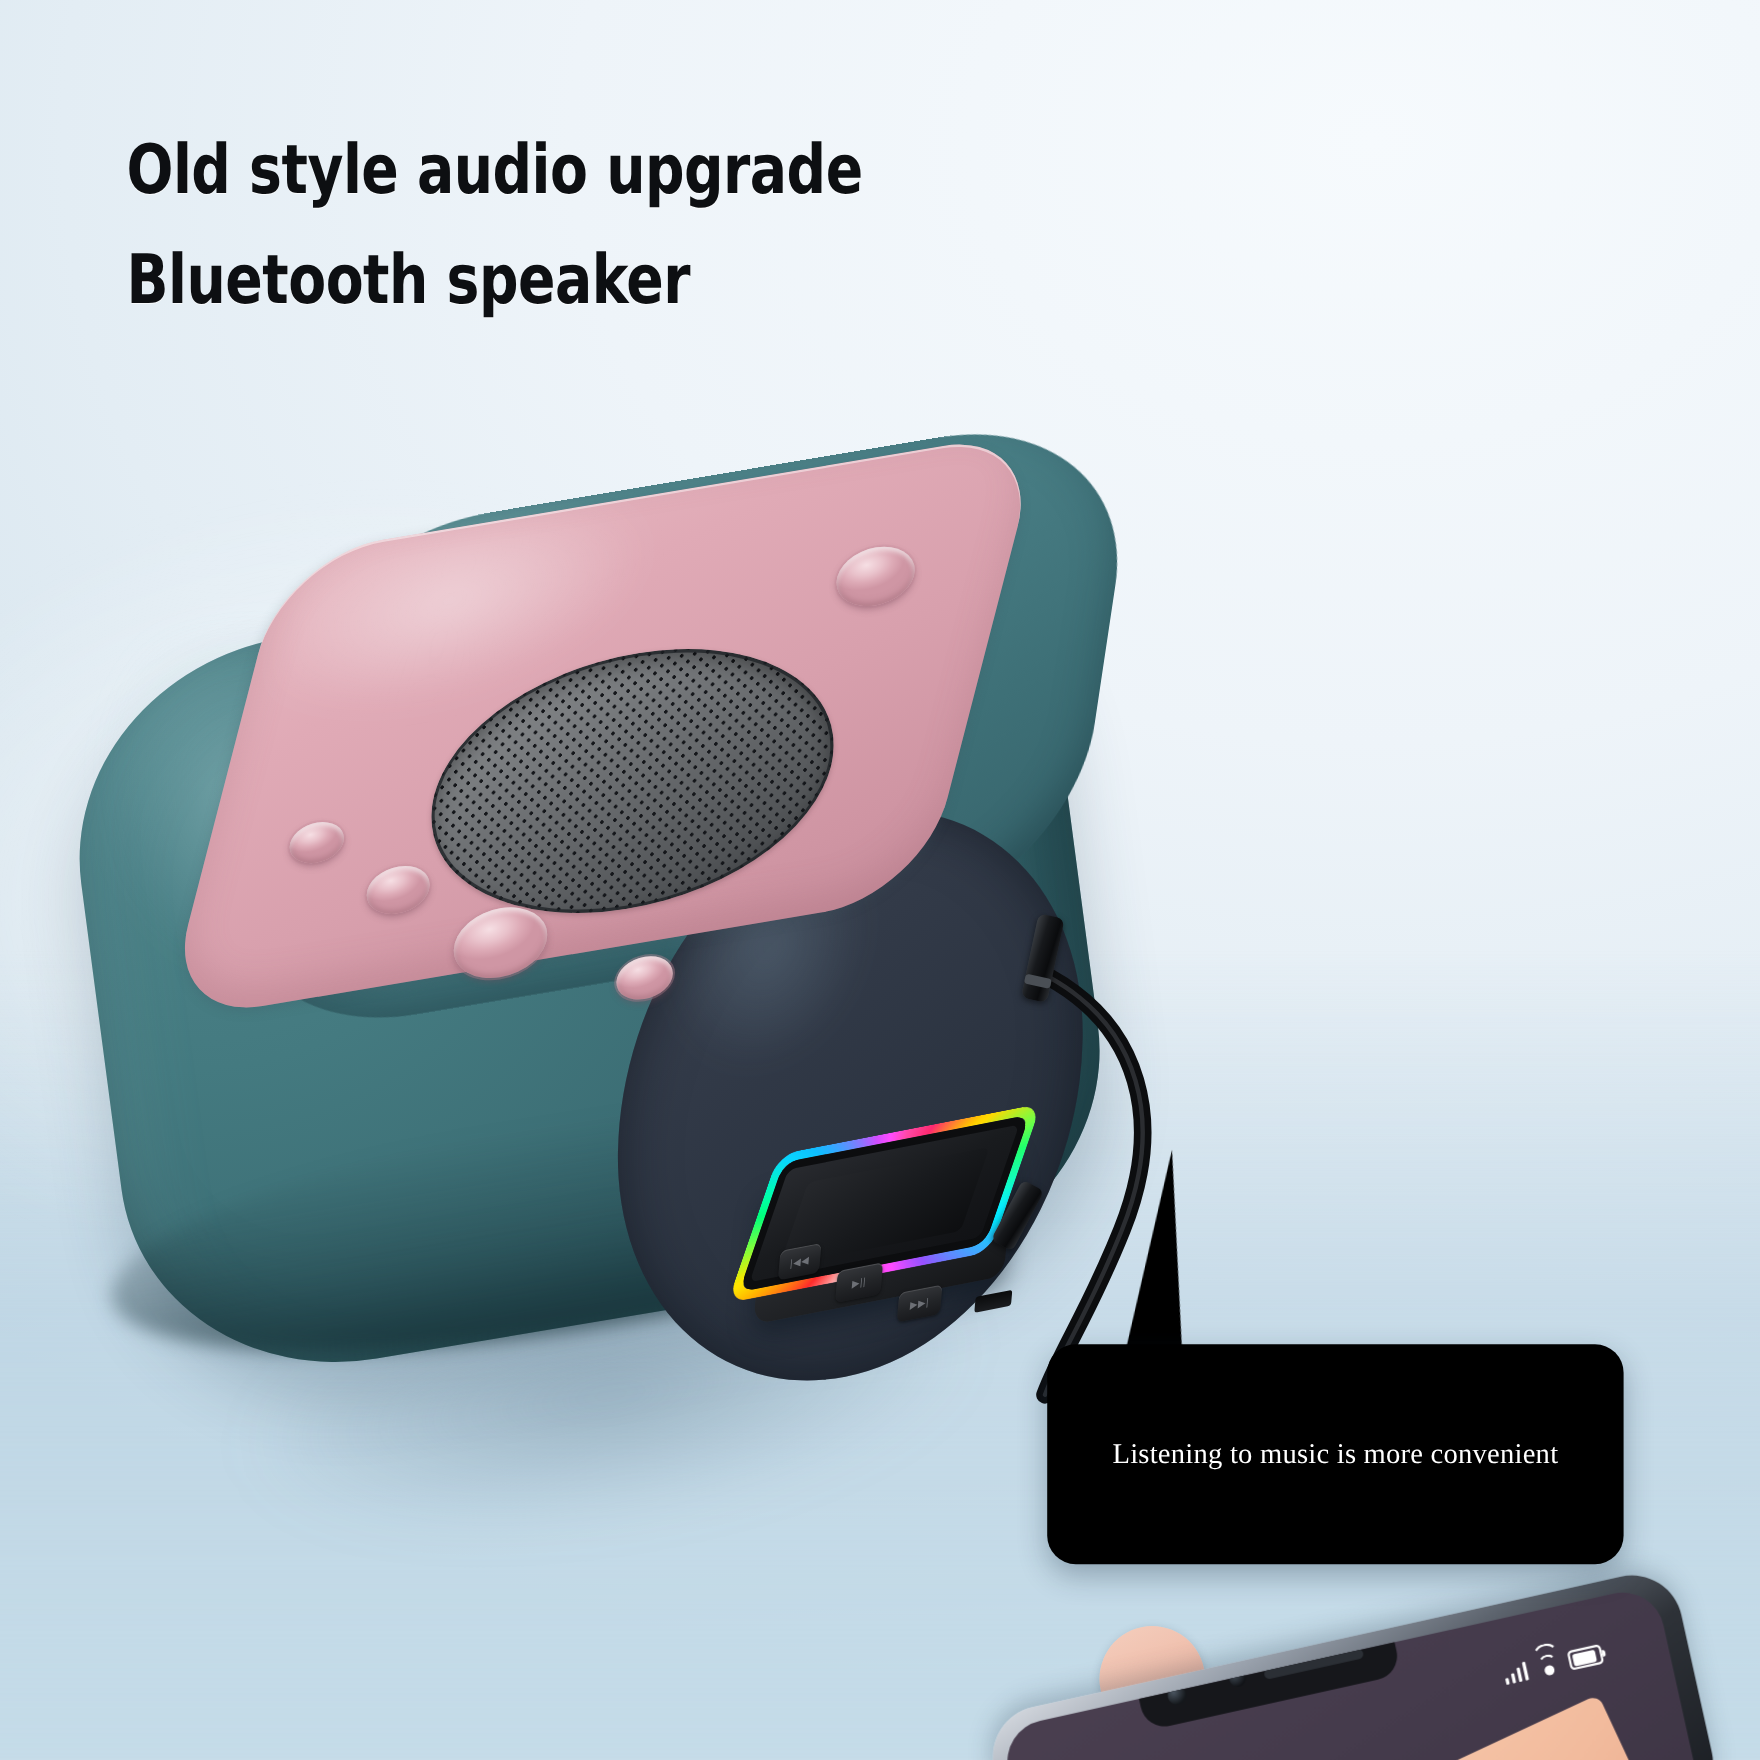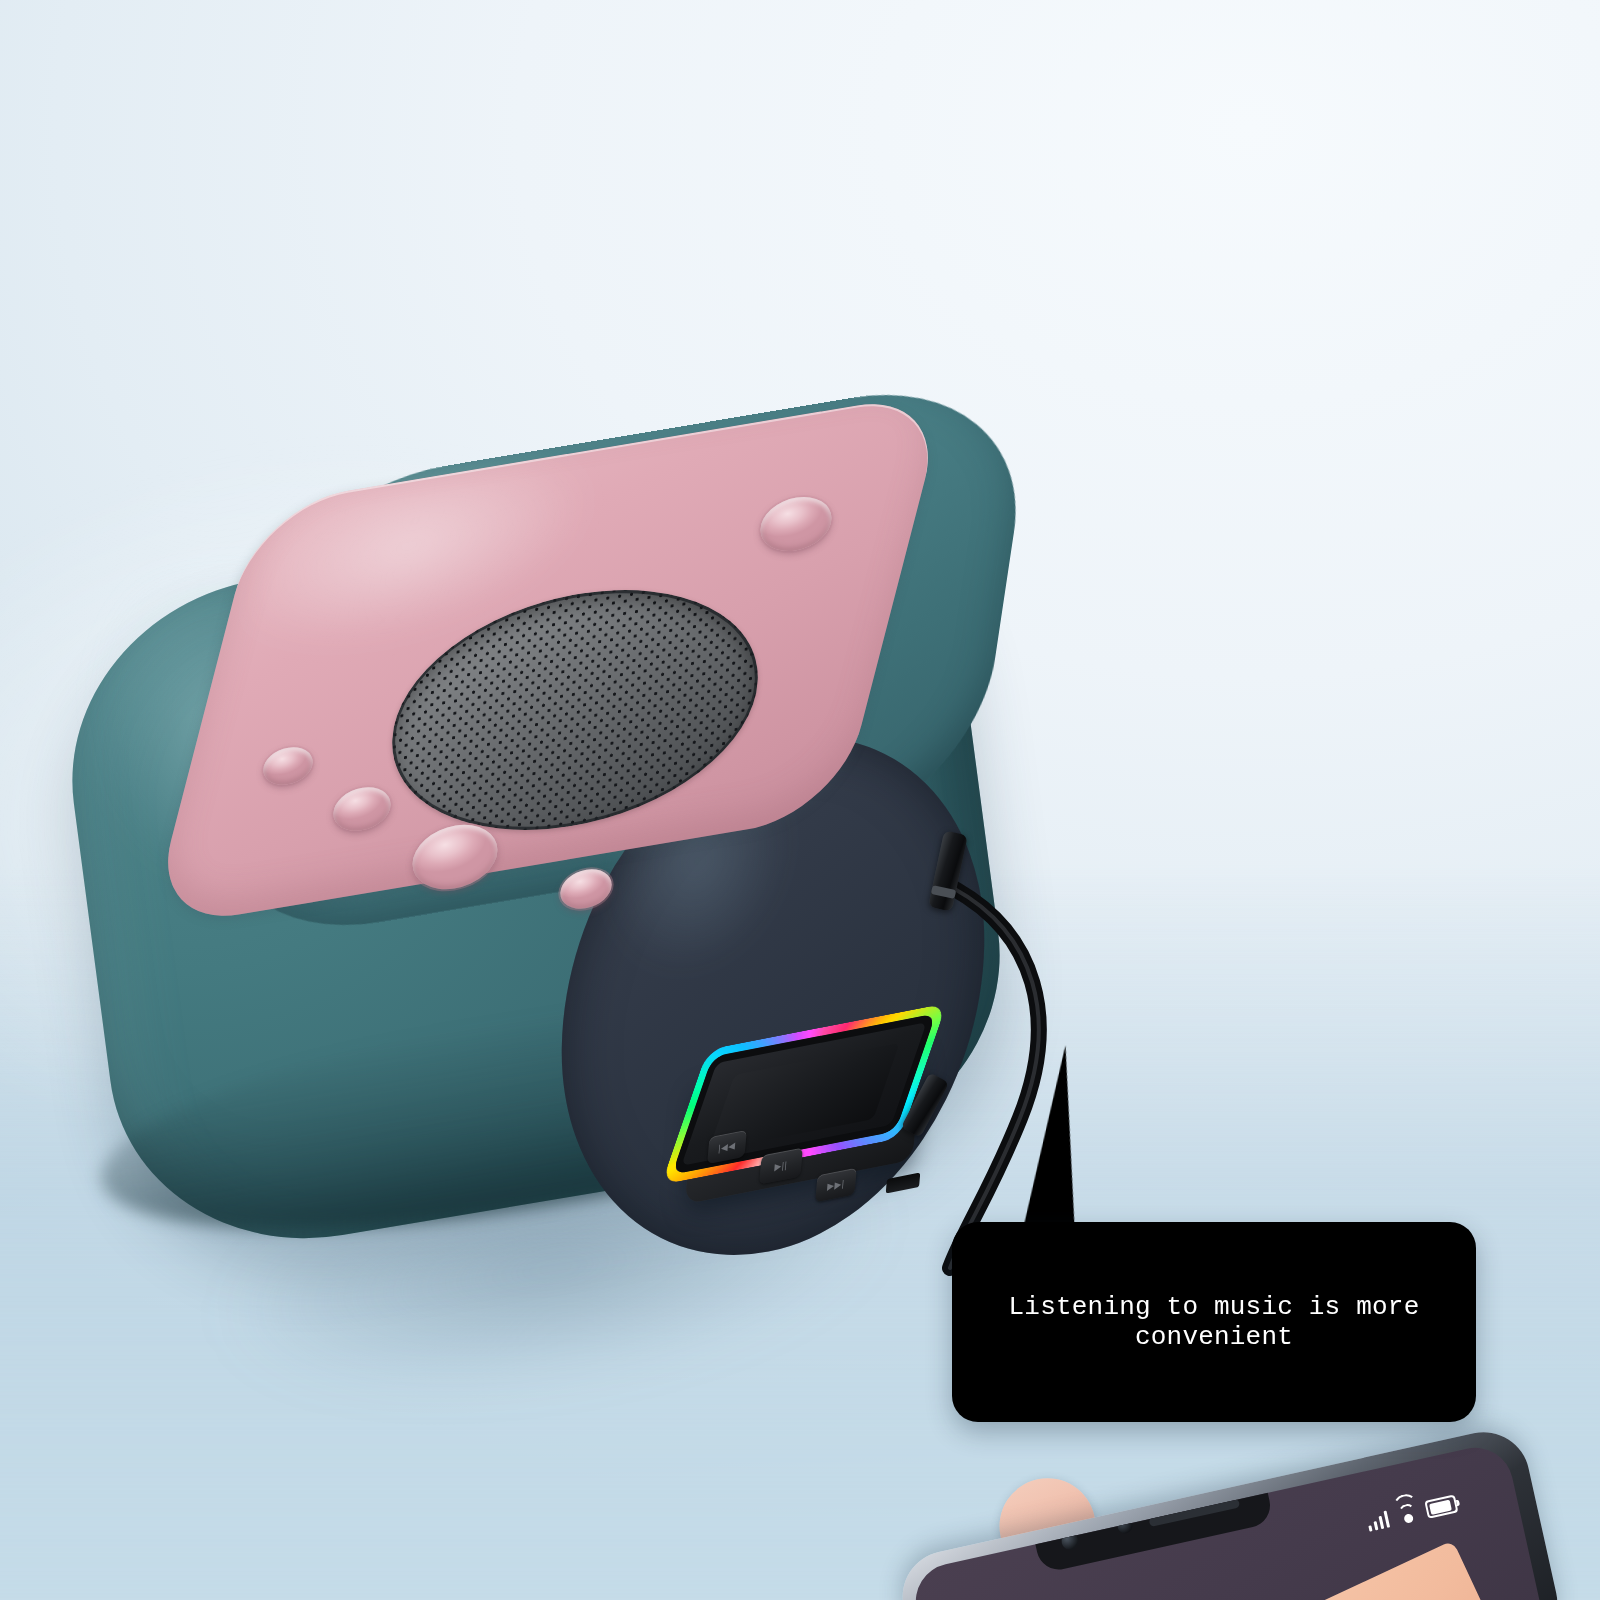--- a/index.html
+++ b/index.html
@@ -205,21 +205,21 @@
 
   
   #callout{position:absolute;left:952px;top:1222px;width:524px;height:200px;z-index:30;}
   .callout-box{
     position:absolute;inset:0;border-radius:26px;background:#000;
     box-shadow:0 10px 26px rgba(20,40,60,.3);
   }
   .callout-text{
     position:absolute;left:0;right:0;top:50%;transform:translateY(-50%);
     text-align:center;color:#fff;font-size:26px;letter-spacing:.2px;
-    font-family:Liberation Mono, monospace;padding:0 18px;
+    font-family:Liberation Serif, serif;padding:0 18px;
   }
   .callout-leader{
     position:absolute;left:1020px;top:1045px;width:0;height:0;z-index:29;
     border-left:14px solid transparent;border-right:42px solid transparent;
     border-bottom:200px solid #000;
     transform:rotate(9deg);transform-origin:bottom center;
   }
 
   
   #phone{position:absolute;left:880px;top:1452px;width:720px;height:160px;z-index:20;}
@@ -280,20 +280,24 @@
 </style>
 </head>
 <body>
 
 <div id="stage">
 
   <div class="bg"></div>
   <div class="bg-floor"></div>
   <div class="bg-sheen"></div>
 
+  <div class="headline">
+    <div>Old style audio upgrade</div>
+    <div>Bluetooth speaker</div>
+  </div>
 
   <div id="speaker">
     <div class="spk-shadow"></div>
     <div class="body-main"></div>
     <div class="body-top"></div>
     <div class="body-hi"></div>
     <div class="body-rim"></div>
 
     <div class="front-panel"></div>
     <div class="front-panel-gloss"></div>

